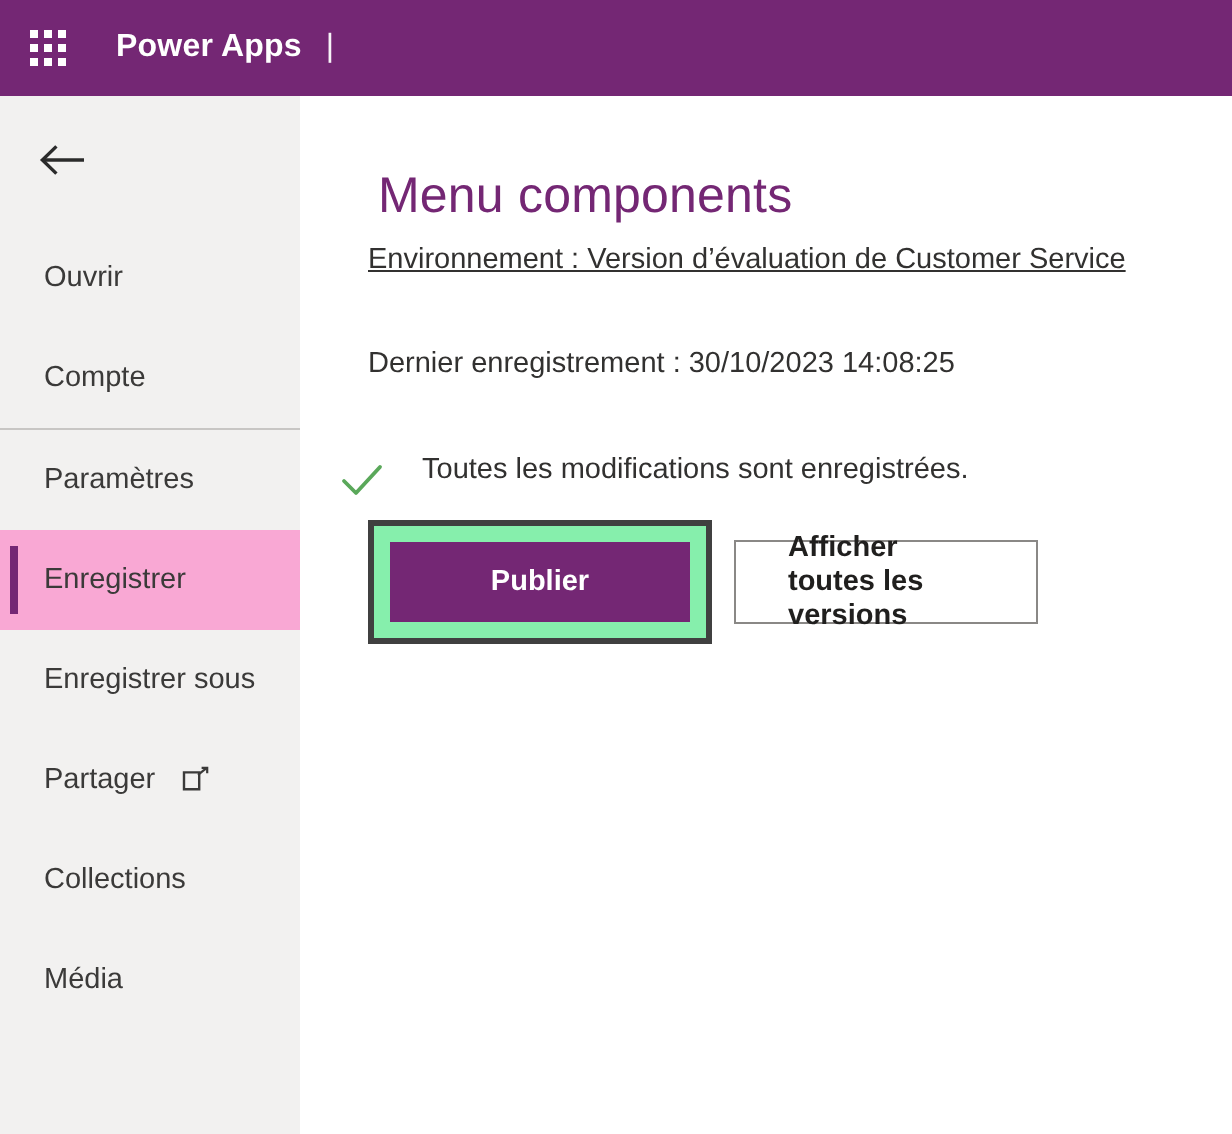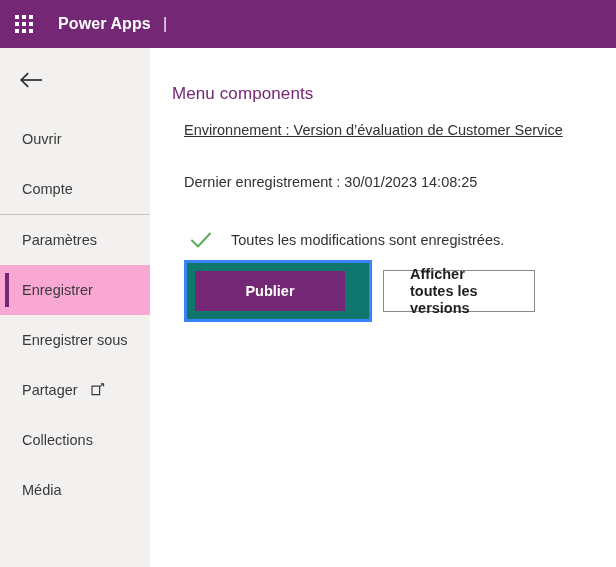--- a/index.html
+++ b/index.html
@@ -133,24 +133,24 @@
   .content {
     position: absolute;
     left: 150px; top: 48px;
     width: 466px;
     height: 519px;
     background: #ffffff;
     box-sizing: border-box;
   }
   .page-title {
     position: absolute;
-    left: 22px;
+    left: 39px;
     top: 36px;
     color: #742774;
-    font-size: 17px;
+    font-size: 25px;
     font-weight: 400;
     letter-spacing: 0.1px;
     white-space: nowrap;
   }
   .env-line {
     position: absolute;
     left: 34px;
     top: 74px;
     color: #323130;
     font-size: 14.5px;
@@ -160,24 +160,23 @@
   .saved-line {
     position: absolute;
     left: 34px;
     top: 126px;
     color: #323130;
     font-size: 14.5px;
     white-space: nowrap;
   }
   .status-row {
     position: absolute;
-    left: 38px;
+    left: 18px;
     top: 179px;
     display: flex;
-    align-items: center;
   }
   .check-icon {
     width: 26px;
     height: 26px;
     display: inline-flex;
     align-items: center;
     justify-content: center;
   }
   .status-text {
     margin-left: 17px;
@@ -189,24 +188,24 @@
   
   .btn-row {
     position: absolute;
     left: 34px;
     top: 212px;
     display: flex;
     align-items: flex-start;
   }
   .highlight-box {
     position: relative;
-    border: 3px solid #3b82f6;
-    padding: 8px 24px 8px 8px;
-    box-sizing: border-box;
-    background: #0f766e;
+    border: 3px solid #404040;
+    padding: 8px 8px 8px 8px;
+    box-sizing: border-box;
+    background: #86efac;
   }
   .btn-primary {
     width: 150px;
     height: 40px;
     background: #742774;
     color: #ffffff;
     border: none;
     font-family: "Liberation Sans", "DejaVu Sans", sans-serif;
     font-size: 14.5px;
     font-weight: bold;
@@ -312,21 +311,21 @@
 
     </div>
   </div>
 
   <div class="content">
 
     <div class="page-title">Menu components</div>
 
     <div class="env-line">Environnement : Version d’évaluation de Customer Service</div>
 
-    <div class="saved-line">Dernier enregistrement : 30/01/2023 14:08:25</div>
+    <div class="saved-line">Dernier enregistrement : 30/10/2023 14:08:25</div>
 
     <div class="status-row">
       <span class="check-icon">
         <svg width="24" height="24" viewBox="0 0 24 24" aria-hidden="true">
           <path d="M3 12.5 L9 18.5 L21 5.5" fill="none" stroke="#5aa85a" stroke-width="1.9" stroke-linecap="round" stroke-linejoin="round"></path>
         </svg>
       </span>
       <span class="status-text">Toutes les modifications sont enregistrées.</span>
     </div>
 

